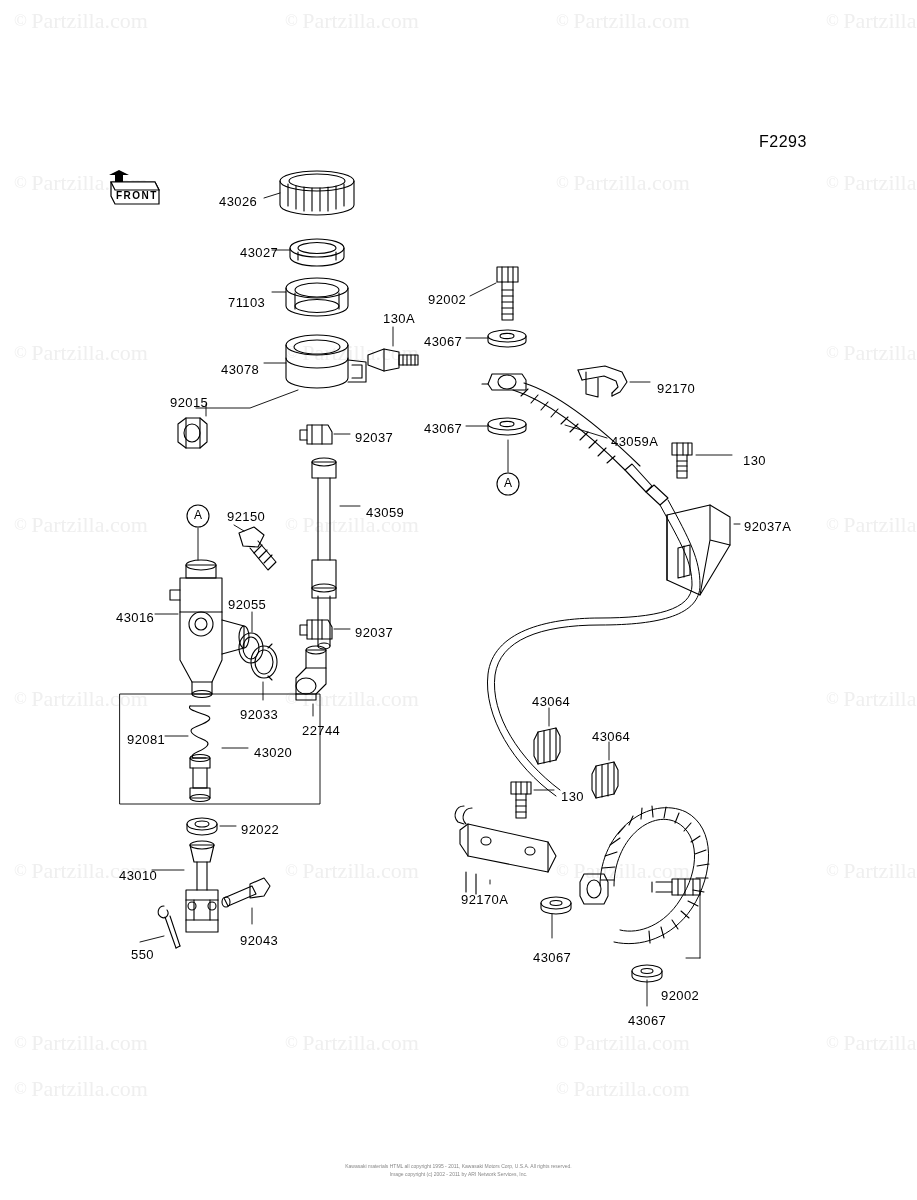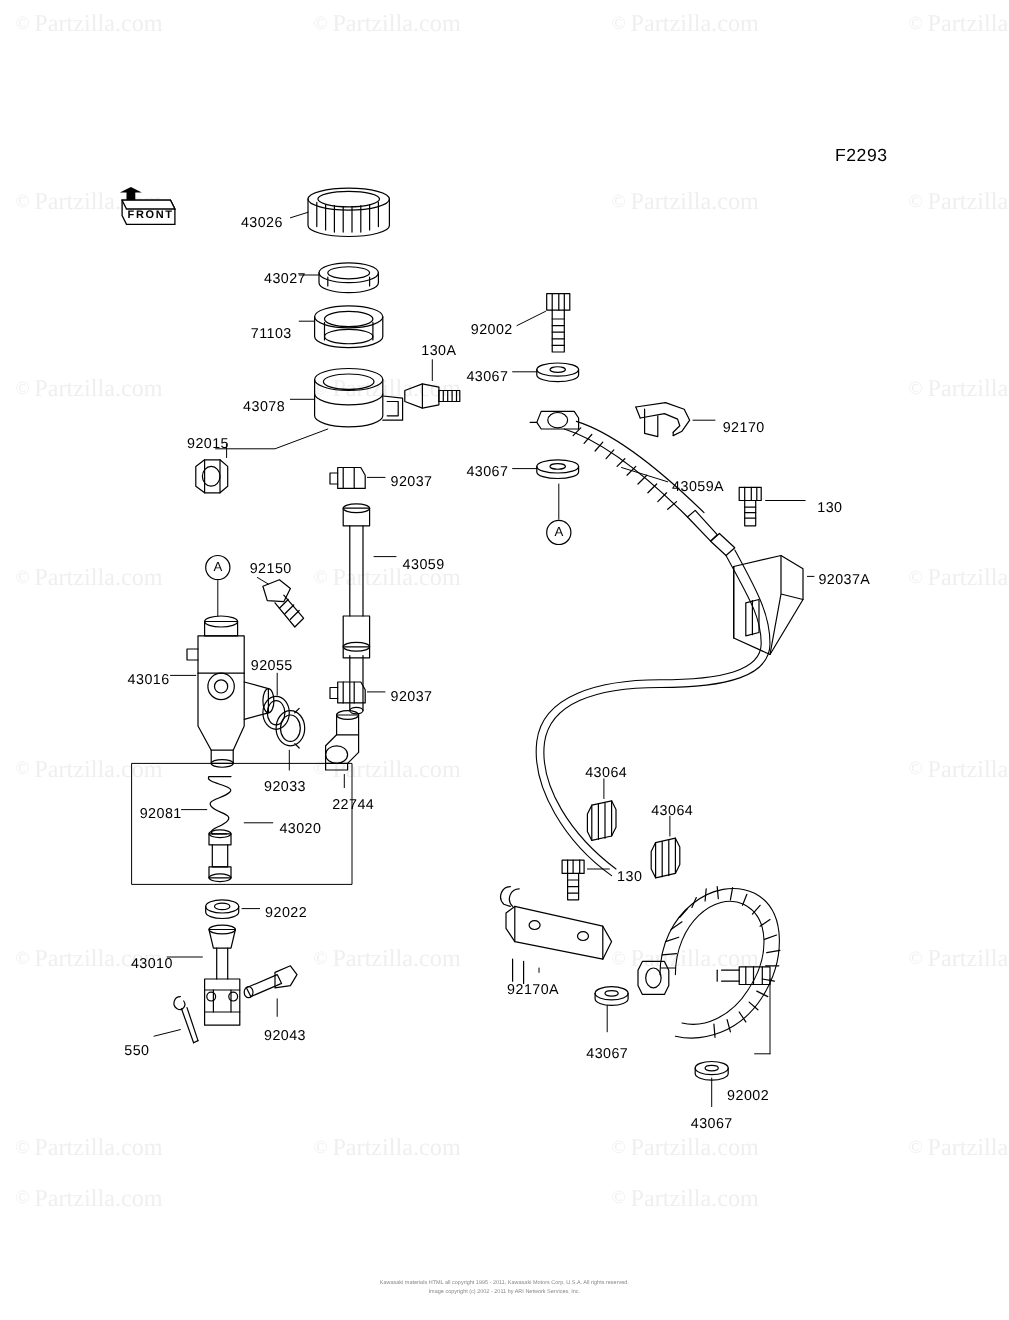--- a/index.html
+++ b/index.html
@@ -459,21 +459,21 @@
       <div class="lbl" style="left: 302px; top: 723px;">22744</div>
       <div class="lbl" style="left: 127px; top: 732px;">92081</div>
       <div class="lbl" style="left: 254px; top: 745px;">43020</div>
       <div class="lbl" style="left: 532px; top: 694px;">43064</div>
       <div class="lbl" style="left: 592px; top: 729px;">43064</div>
       <div class="lbl" style="left: 561px; top: 789px;">130</div>
       <div class="lbl" style="left: 241px; top: 822px;">92022</div>
       <div class="lbl" style="left: 119px; top: 868px;">43010</div>
       <div class="lbl" style="left: 461px; top: 892px;">92170A</div>
       <div class="lbl" style="left: 240px; top: 933px;">92043</div>
-      <div class="lbl" style="left: 113px; top: 947px;">550</div>
+      <div class="lbl" style="left: 131px; top: 947px;">550</div>
       <div class="lbl" style="left: 533px; top: 950px;">43067</div>
       <div class="lbl" style="left: 661px; top: 988px;">92002</div>
       <div class="lbl" style="left: 628px; top: 1013px;">43067</div>
     </div>
 
   <div id="marker-layer">
       <div class="lbl" style="left: 504px; top: 476px; font-size: 12px;">A</div>
       <div class="lbl" style="left: 194px; top: 508px; font-size: 12px;">A</div>
     </div>
 

